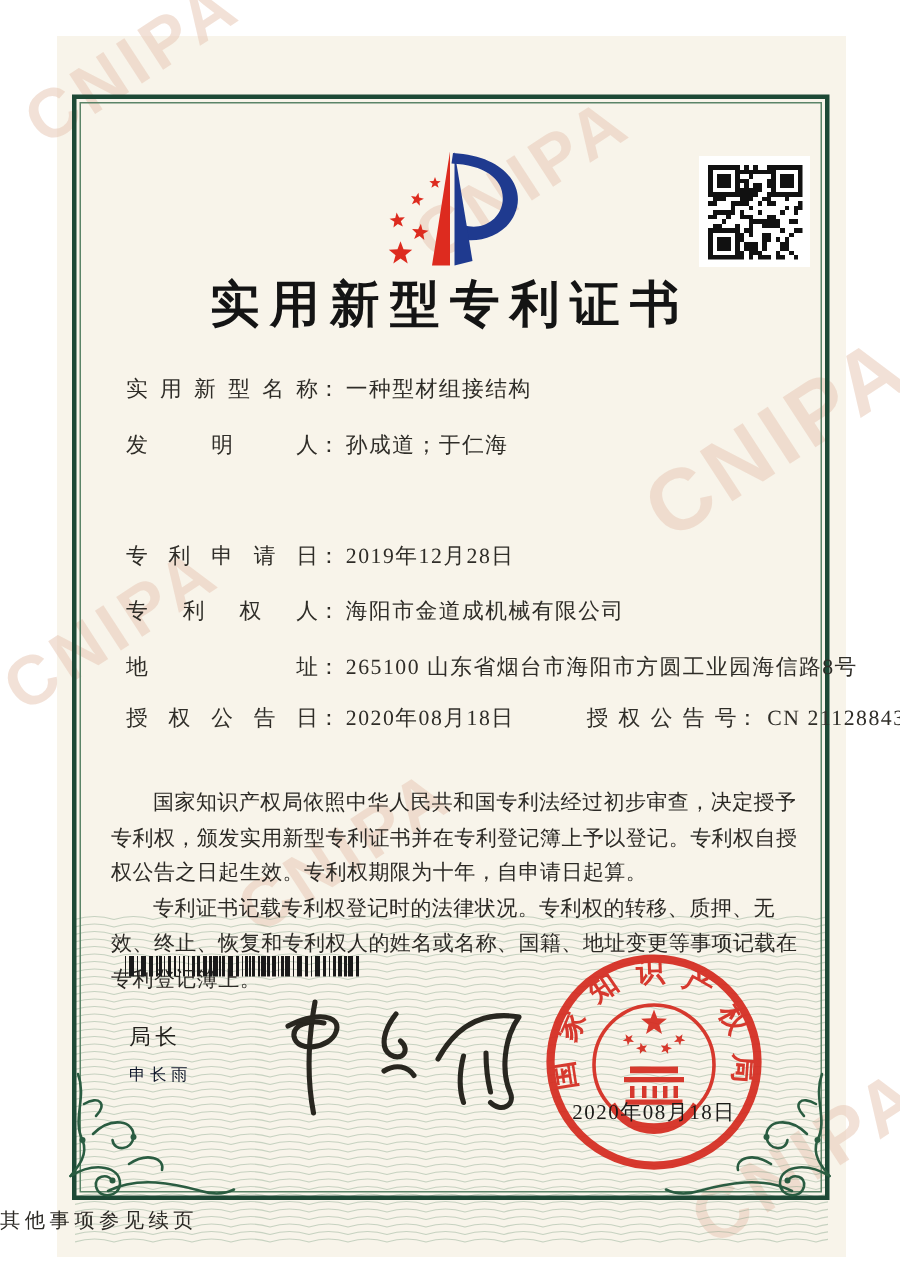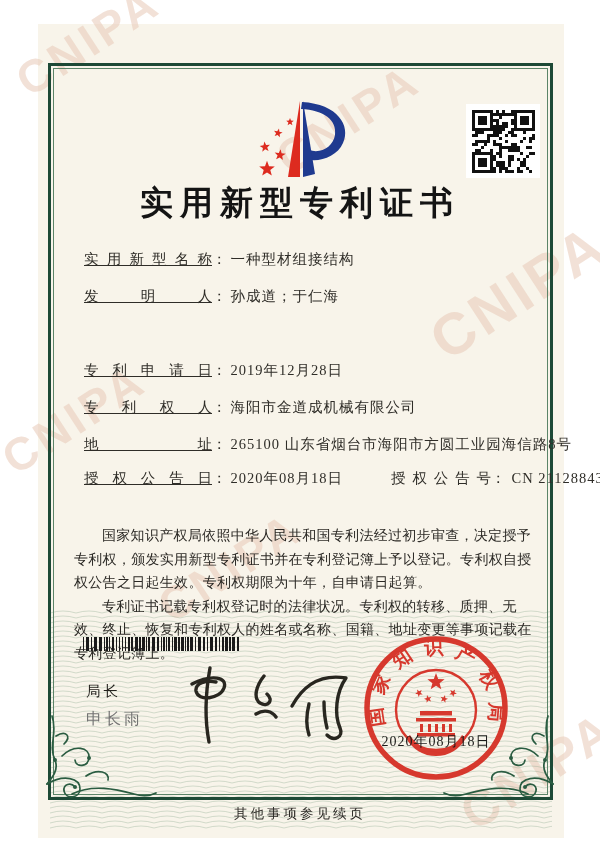--- a/index.html
+++ b/index.html
@@ -16,37 +16,37 @@
   .flourish{position:absolute;z-index:3;}
   .content{position:absolute;inset:0;z-index:4;}
   .cert-no{position:absolute;left:74px;top:99px;font-size:14px;letter-spacing:3px;color:#3a3a3a;}
   .logo{position:absolute;left:244px;top:99px;}
   .qr{position:absolute;left:466px;top:104px;width:74px;height:74px;background:#ffffff;
       display:flex;align-items:center;justify-content:center;}
   .title{position:absolute;left:0;top:181px;width:600px;text-align:center;
          font-size:33px;font-weight:bold;letter-spacing:7px;color:#141414;}
   .field-row{position:absolute;left:84px;width:470px;font-size:14.5px;color:#2f2d28;
              white-space:nowrap;}
-  .flabel{display:inline-block;width:128px;text-align:justify;text-align-last:justify;text-decoration:underline;}
+  .flabel{display:inline-block;width:128px;text-align:justify;text-align-last:justify;}
   .flabel2{display:inline-block;width:100px;text-align:justify;text-align-last:justify;}
   .colon{display:inline-block;}
   .fvalue{margin-left:4px;letter-spacing:1px;}
   .paras{position:absolute;left:74px;top:492px;width:464px;font-size:14px;
          line-height:23.5px;color:#2b2925;letter-spacing:0.3px;margin-top:32px;}
   .paras p{margin:0;text-indent:2em;}
   .barcode{position:absolute;left:83px;top:637px;}
   .signer-title{position:absolute;left:86px;top:682px;font-size:14.5px;letter-spacing:3px;color:#23211d;}
-  .signer-name{position:absolute;left:86px;top:709px;font-size:16px;letter-spacing:3px;color:#737373;}
+  .signer-name{position:absolute;left:86px;top:709px;font-size:11px;letter-spacing:3px;color:#0f172a;}
   .signature{position:absolute;left:168px;top:654px;}
   .seal{position:absolute;left:362px;top:634px;mix-blend-mode:multiply;opacity:0.93;z-index:5;}
   .seal-date{position:absolute;left:368px;top:733px;width:136px;text-align:center;
              font-size:14px;color:#1b1a18;letter-spacing:1px;z-index:6;white-space:nowrap;}
   .page-num{position:absolute;left:48px;top:774px;width:505px;text-align:center;
             font-size:12.5px;letter-spacing:2px;color:#33312c;}
-  .cont-note{position:absolute;left:0;top:805px;width:600px;text-align:center;
+  .cont-note{position:absolute;left:0;top:805px;width:600px;
              font-size:13.5px;letter-spacing:3px;color:#2b2925;}
 </style>
 </head>
 <body>
 
 <div class="root">
   <div class="page"></div>
 
   <span class="watermark" style="left:8px;top:14px;font-size:46px;">CNIPA</span>
   <span class="watermark" style="left:268px;top:92px;font-size:46px;">CNIPA</span>

